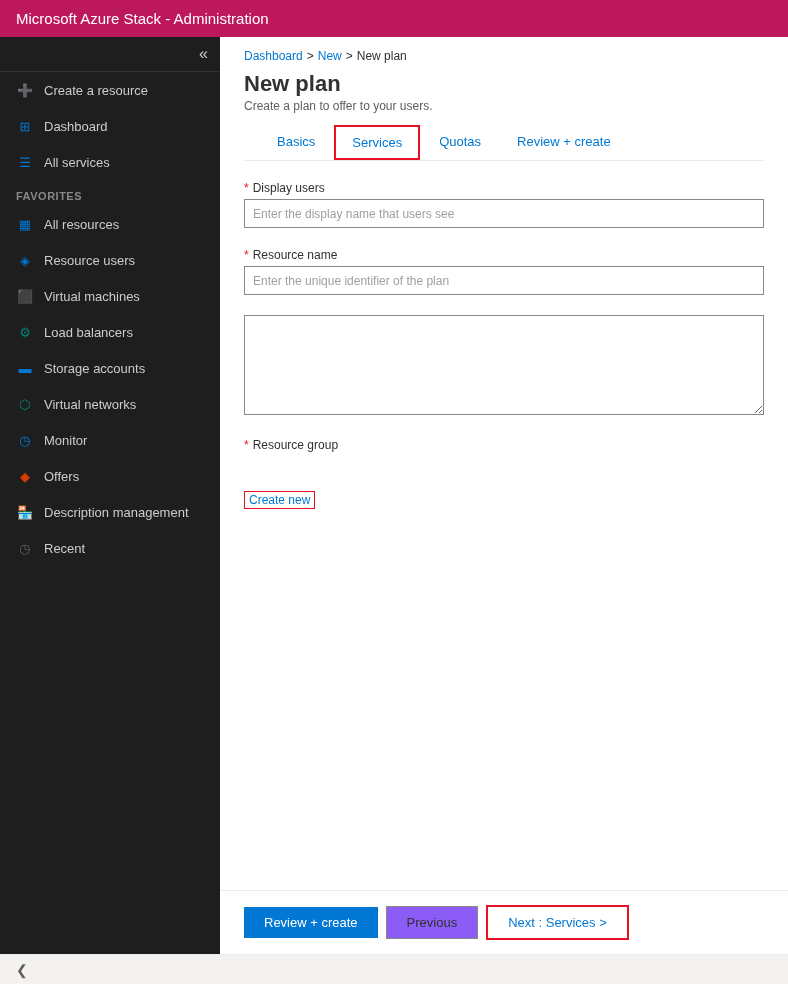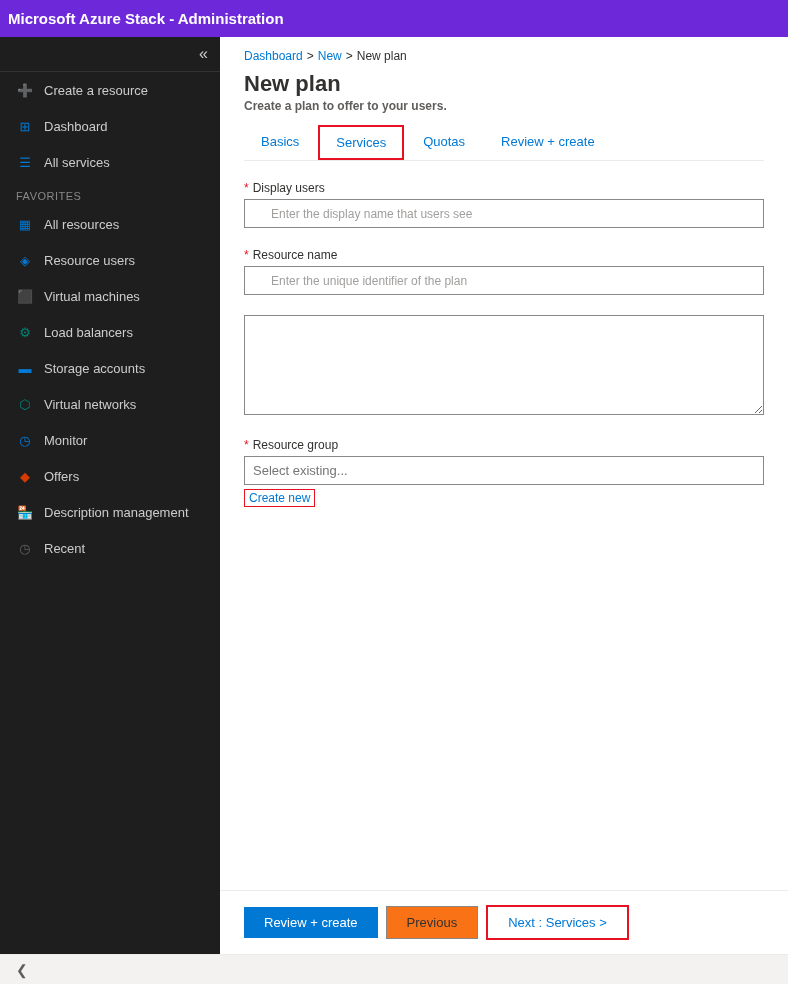--- a/index.html
+++ b/index.html
@@ -1,24 +1,24 @@
 <!DOCTYPE html>
 <html><head>
   <meta charset="utf-8">
   <style>
     * { box-sizing: border-box; margin: 0; padding: 0; }
     body { font-family: 'Segoe UI', Arial, sans-serif; font-size: 13px; background: #f3f2f1; display: flex; flex-direction: column; width: 788px; height: 984px; overflow: hidden; }
 
     
     .title-bar {
-      background: #6d28d9;
+      background: #be185d;
       color: white;
-      padding: 10px 8px;
+      padding: 10px 16px;
       font-size: 15px;
-      font-weight: 700;
+      font-weight: 400;
       flex-shrink: 0;
     }
 
     
     .main-layout {
       display: flex;
       flex: 1;
       overflow: hidden;
     }
 
@@ -64,21 +64,21 @@
       height: 18px;
       display: flex;
       align-items: center;
       justify-content: center;
       flex-shrink: 0;
     }
 
     .sidebar-section-label {
       padding: 10px 16px 4px 16px;
       font-size: 11px;
-      font-weight: 400;
+      font-weight: 700;
       color: #888;
       letter-spacing: 0.5px;
     }
 
     
     .content-area {
       flex: 1;
       background: #fff;
       display: flex;
       flex-direction: column;
@@ -111,29 +111,29 @@
     .page-title {
       font-size: 22px;
       font-weight: 600;
       color: #323130;
     }
 
     .page-subtitle {
       font-size: 12px;
       color: #605e5c;
       margin-top: 2px;
-      font-weight: bold;
     }
 
     
     .tabs-container {
       padding: 0 24px;
       border-bottom: none;
       display: flex;
       gap: 0;
+      margin-left: 16px;
     }
 
     .tab {
       padding: 8px 16px;
       cursor: pointer;
       font-size: 13px;
       color: #0078d4;
       border: 1px solid transparent;
       border-bottom: none;
       margin-right: 2px;
@@ -164,21 +164,21 @@
       align-items: center;
       gap: 4px;
     }
 
     .required-star {
       color: #e81123;
     }
 
     .form-input {
       width: 100%;
-      padding: 6px 26px;
+      padding: 6px 8px;
       border: 1px solid #8a8886;
       font-size: 13px;
       color: #323130;
       outline: none;
       background: #fff;
     }
 
     .form-input::placeholder {
       color: #a19f9d;
       font-size: 12px;
@@ -201,21 +201,21 @@
       padding: 6px 8px;
       border: 1px solid #8a8886;
       font-size: 13px;
       color: #a19f9d;
       outline: none;
       background: #fff;
     }
 
     .create-new-link {
       display: inline-block;
-      margin-top: 4px;
+      margin-top: 20px;
       color: #0078d4;
       font-size: 12px;
       cursor: pointer;
       text-decoration: none;
       border: 1px solid #e81123;
       padding: 1px 4px;
     }
 
     
     .footer-buttons {
@@ -232,21 +232,21 @@
       background: #0078d4;
       color: white;
       border: none;
       padding: 8px 20px;
       font-size: 13px;
       cursor: pointer;
       font-family: inherit;
     }
 
     .btn-secondary {
-      background: #f97316;
+      background: #8b5cf6;
       color: #323130;
       border: 1px solid #8a8886;
       padding: 8px 20px;
       font-size: 13px;
       cursor: pointer;
       font-family: inherit;
     }
 
     .btn-next {
       background: #fff;
@@ -396,21 +396,20 @@
 
       <div class="form-group">
         <textarea class="form-textarea" style=""></textarea>
       </div>
 
       <div class="form-group">
         <div class="form-label">
           <span class="required-star">*</span>
           <span>Resource group</span>
         </div>
-        <input class="resource-group-input" type="text" value="" placeholder="Select existing..." style="">
         <br>
         <a class="create-new-link">Create new</a>
       </div>
 
     </div>
 
     <div class="footer-buttons">
       <button class="btn-primary">Review + create</button>
       <button class="btn-secondary">Previous</button>
       <button class="btn-next">Next : Services &gt;</button>

